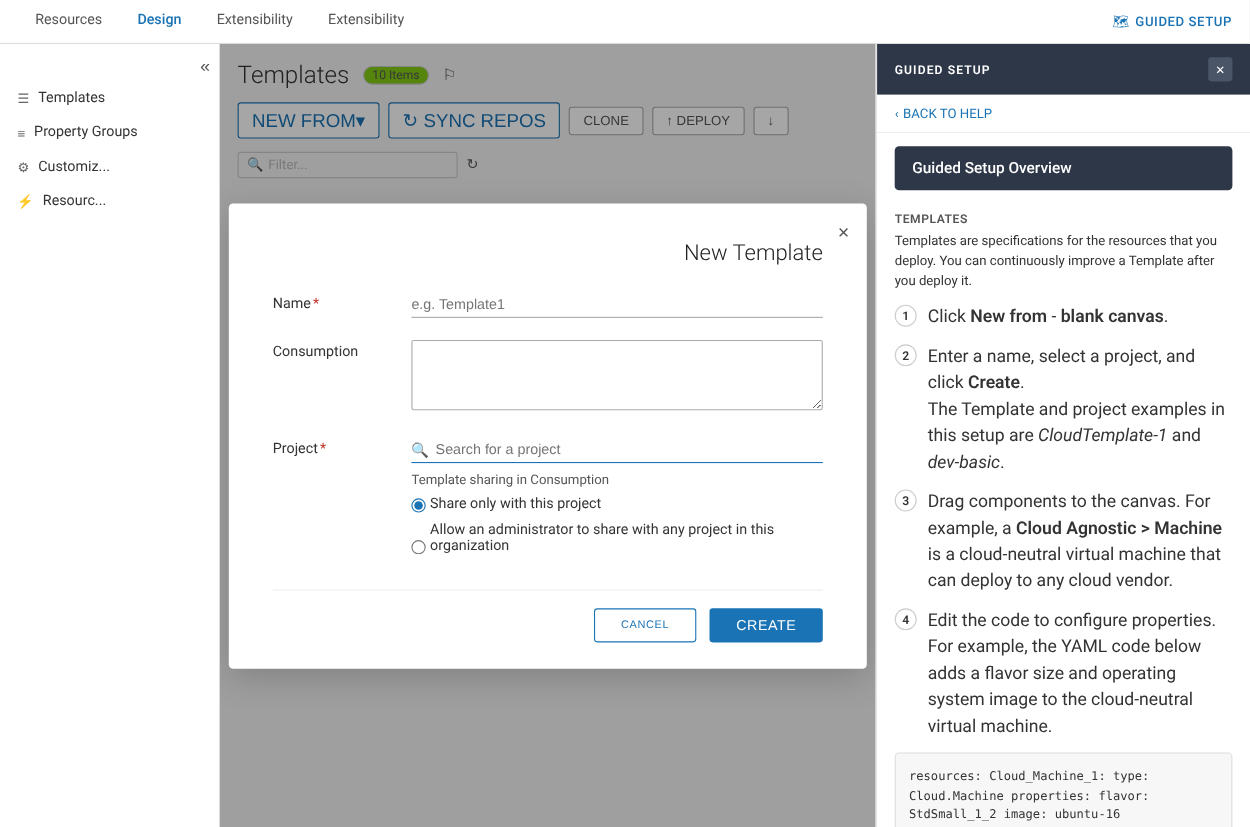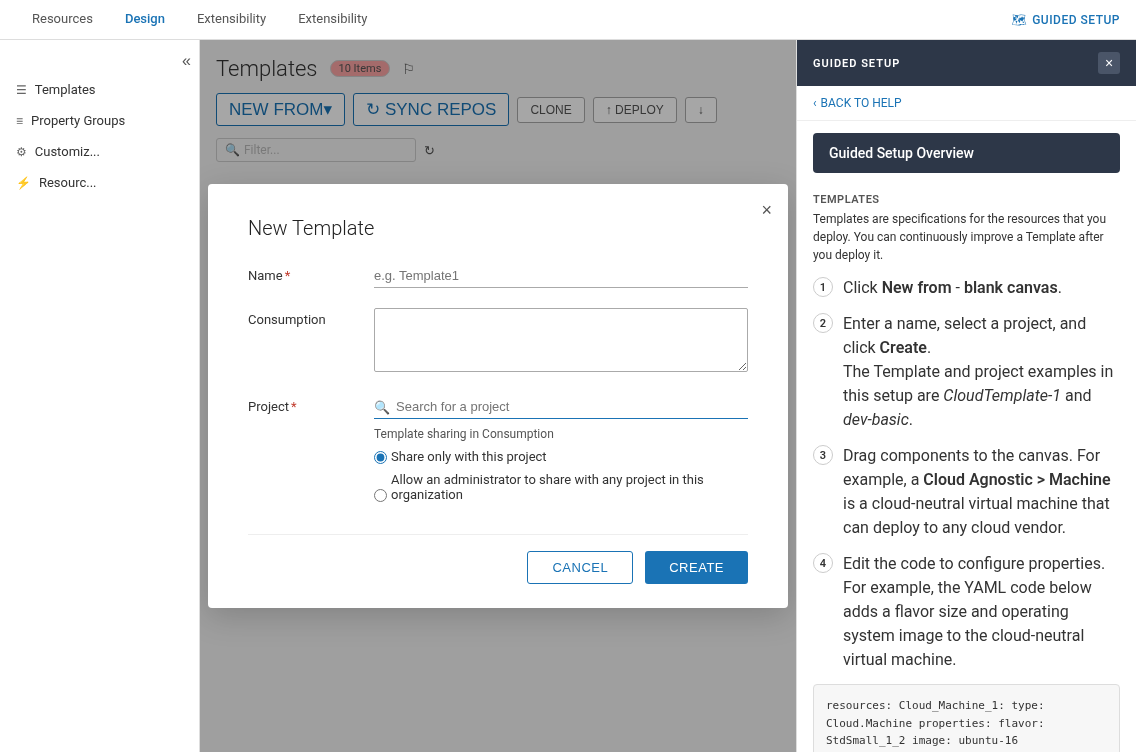--- a/index.html
+++ b/index.html
@@ -92,21 +92,21 @@
       align-items: center;
       gap: 12px;
       margin-bottom: 12px;
     }
     .content-title {
       font-size: 22px;
       font-weight: 300;
       color: #333;
     }
     .items-badge {
-      background: #fca5a5;
+      background: #84cc16;
       border: 1px solid #ccc;
       border-radius: 10px;
       padding: 1px 8px;
       font-size: 11px;
       color: #555;
     }
     .filter-icon { color: #555; cursor: pointer; font-size: 14px; }
 
     
     .toolbar {
@@ -291,20 +291,21 @@
       width: 580px;
       padding: 32px 40px 24px;
       box-shadow: 0 8px 32px rgba(0,0,0,0.18);
       position: relative;
     }
     .modal-title {
       font-size: 20px;
       font-weight: 300;
       color: #222;
       margin-bottom: 24px;
+      text-align: right;
     }
     .modal-close {
       position: absolute;
       top: 16px;
       right: 16px;
       background: none;
       border: none;
       font-size: 18px;
       color: #555;
       cursor: pointer;
@@ -404,21 +405,21 @@
       margin-top: 24px;
       padding-top: 16px;
       border-top: 1px solid #eee;
     }
     .btn-cancel {
       border: 1px solid #1a73b5;
       background: #fff;
       color: #1a73b5;
       padding: 8px 24px;
       border-radius: 3px;
-      font-size: 13px;
+      font-size: 10px;
       cursor: pointer;
       font-weight: 500;
       letter-spacing: 0.5px;
     }
     .btn-create {
       border: none;
       background: #1a73b5;
       color: #fff;
       padding: 8px 24px;
       border-radius: 3px;

